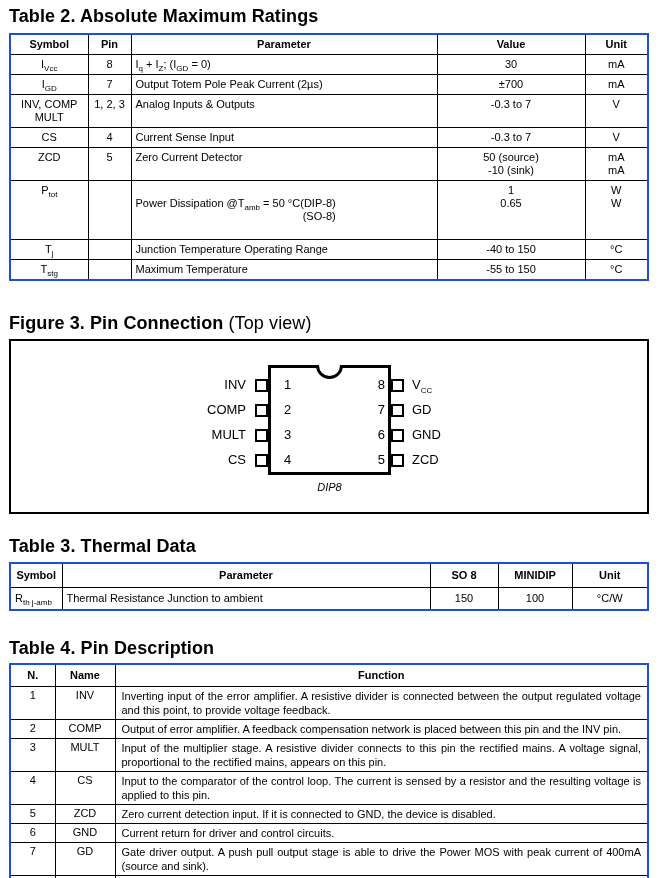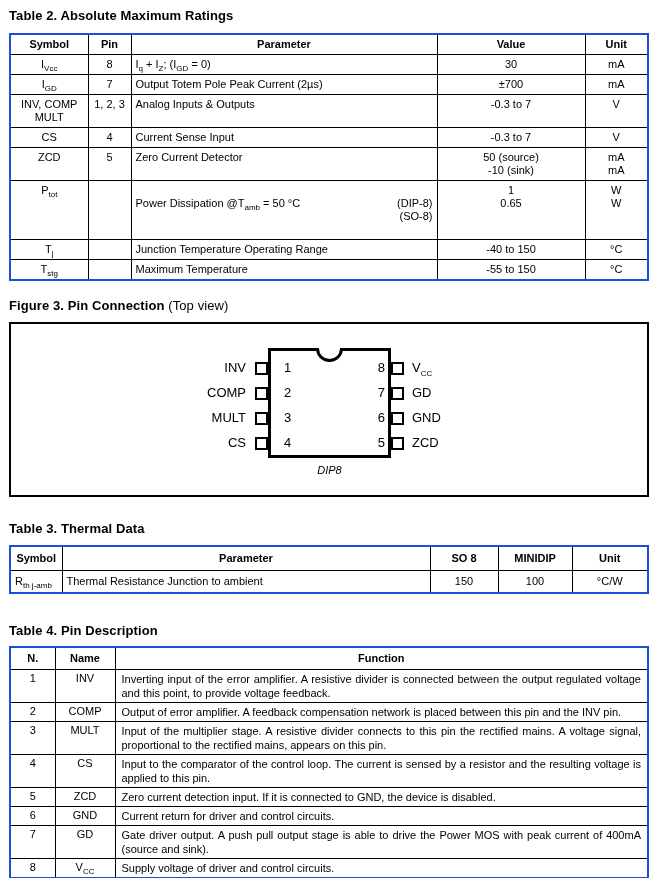--- a/index.html
+++ b/index.html
@@ -3,42 +3,42 @@
 <meta charset="utf-8">
 <style>
   html, body { margin: 0; padding: 0; }
   body {
     width: 659px; height: 878px;
     background: #ffffff; color: #000000;
     font-family: "Liberation Sans", sans-serif;
     overflow: hidden;
   }
   .page { position: relative; padding: 8px 0 0 9px; width: 650px; }
-  .heading { font-size: 13px; font-weight: bold; line-height: 16px; letter-spacing: 0.1px; }
+  .heading { font-size: 18px; font-weight: bold; line-height: 16px; letter-spacing: 0.1px; }
   .heading .normal-part { font-weight: normal; }
 
   table { border-collapse: collapse; table-layout: fixed; border: 2px solid #1d4ed8; }
   th, td {
     border: 1px solid #000;
     font-size: 11px; line-height: 13px;
     vertical-align: top;
     white-space: pre-line;
     overflow: hidden;
   }
   th { font-weight: bold; text-align: center; padding: 3px 2px; }
   td { padding: 3px 4px; }
   .c { text-align: center; margin-top: 37px; }
   .l { text-align: left; margin-top: 20px; }
   sub { font-size: 8px; line-height: 0; }
 
   .t2 { width: 640px; margin-top: 9px; }
-  .split { display: flex; justify-content: space-between; align-items: flex-start; }
+  .split { display: flex; justify-content: flex-start; align-items: flex-start; }
   .split .note { text-align: right; white-space: pre-line; }
 
-  .fig-heading { margin-top: 17px; }
+  .fig-heading { margin-top: 34px; }
   .figure-box { margin-top: 8px; width: 636px; height: 171px; border: 2px solid #000; position: relative; background: #fff; }
   .dip-body { position: absolute; left: 257px; top: 24px; width: 117px; height: 104px; border: 3px solid #000; background: #fff; }
   .dip-notch { position: absolute; left: 305px; top: 24px; width: 21px; height: 11px; border: 3px solid #000; border-top: none; border-radius: 0 0 14px 14px; background: #fff; }
   .pin-square { position: absolute; width: 9px; height: 9px; border: 2px solid #000; background: #fff; }
   .pin-left  { left: 244px; }
   .pin-right { left: 380px; }
   .pin-num { position: absolute; font-size: 13px; line-height: 16px; }
   .num-left  { left: 273px; width: 30px; text-align: left; }
   .num-right { left: 344px; width: 30px; text-align: right; }
   .pin-label { position: absolute; font-size: 13px; line-height: 16px; }

